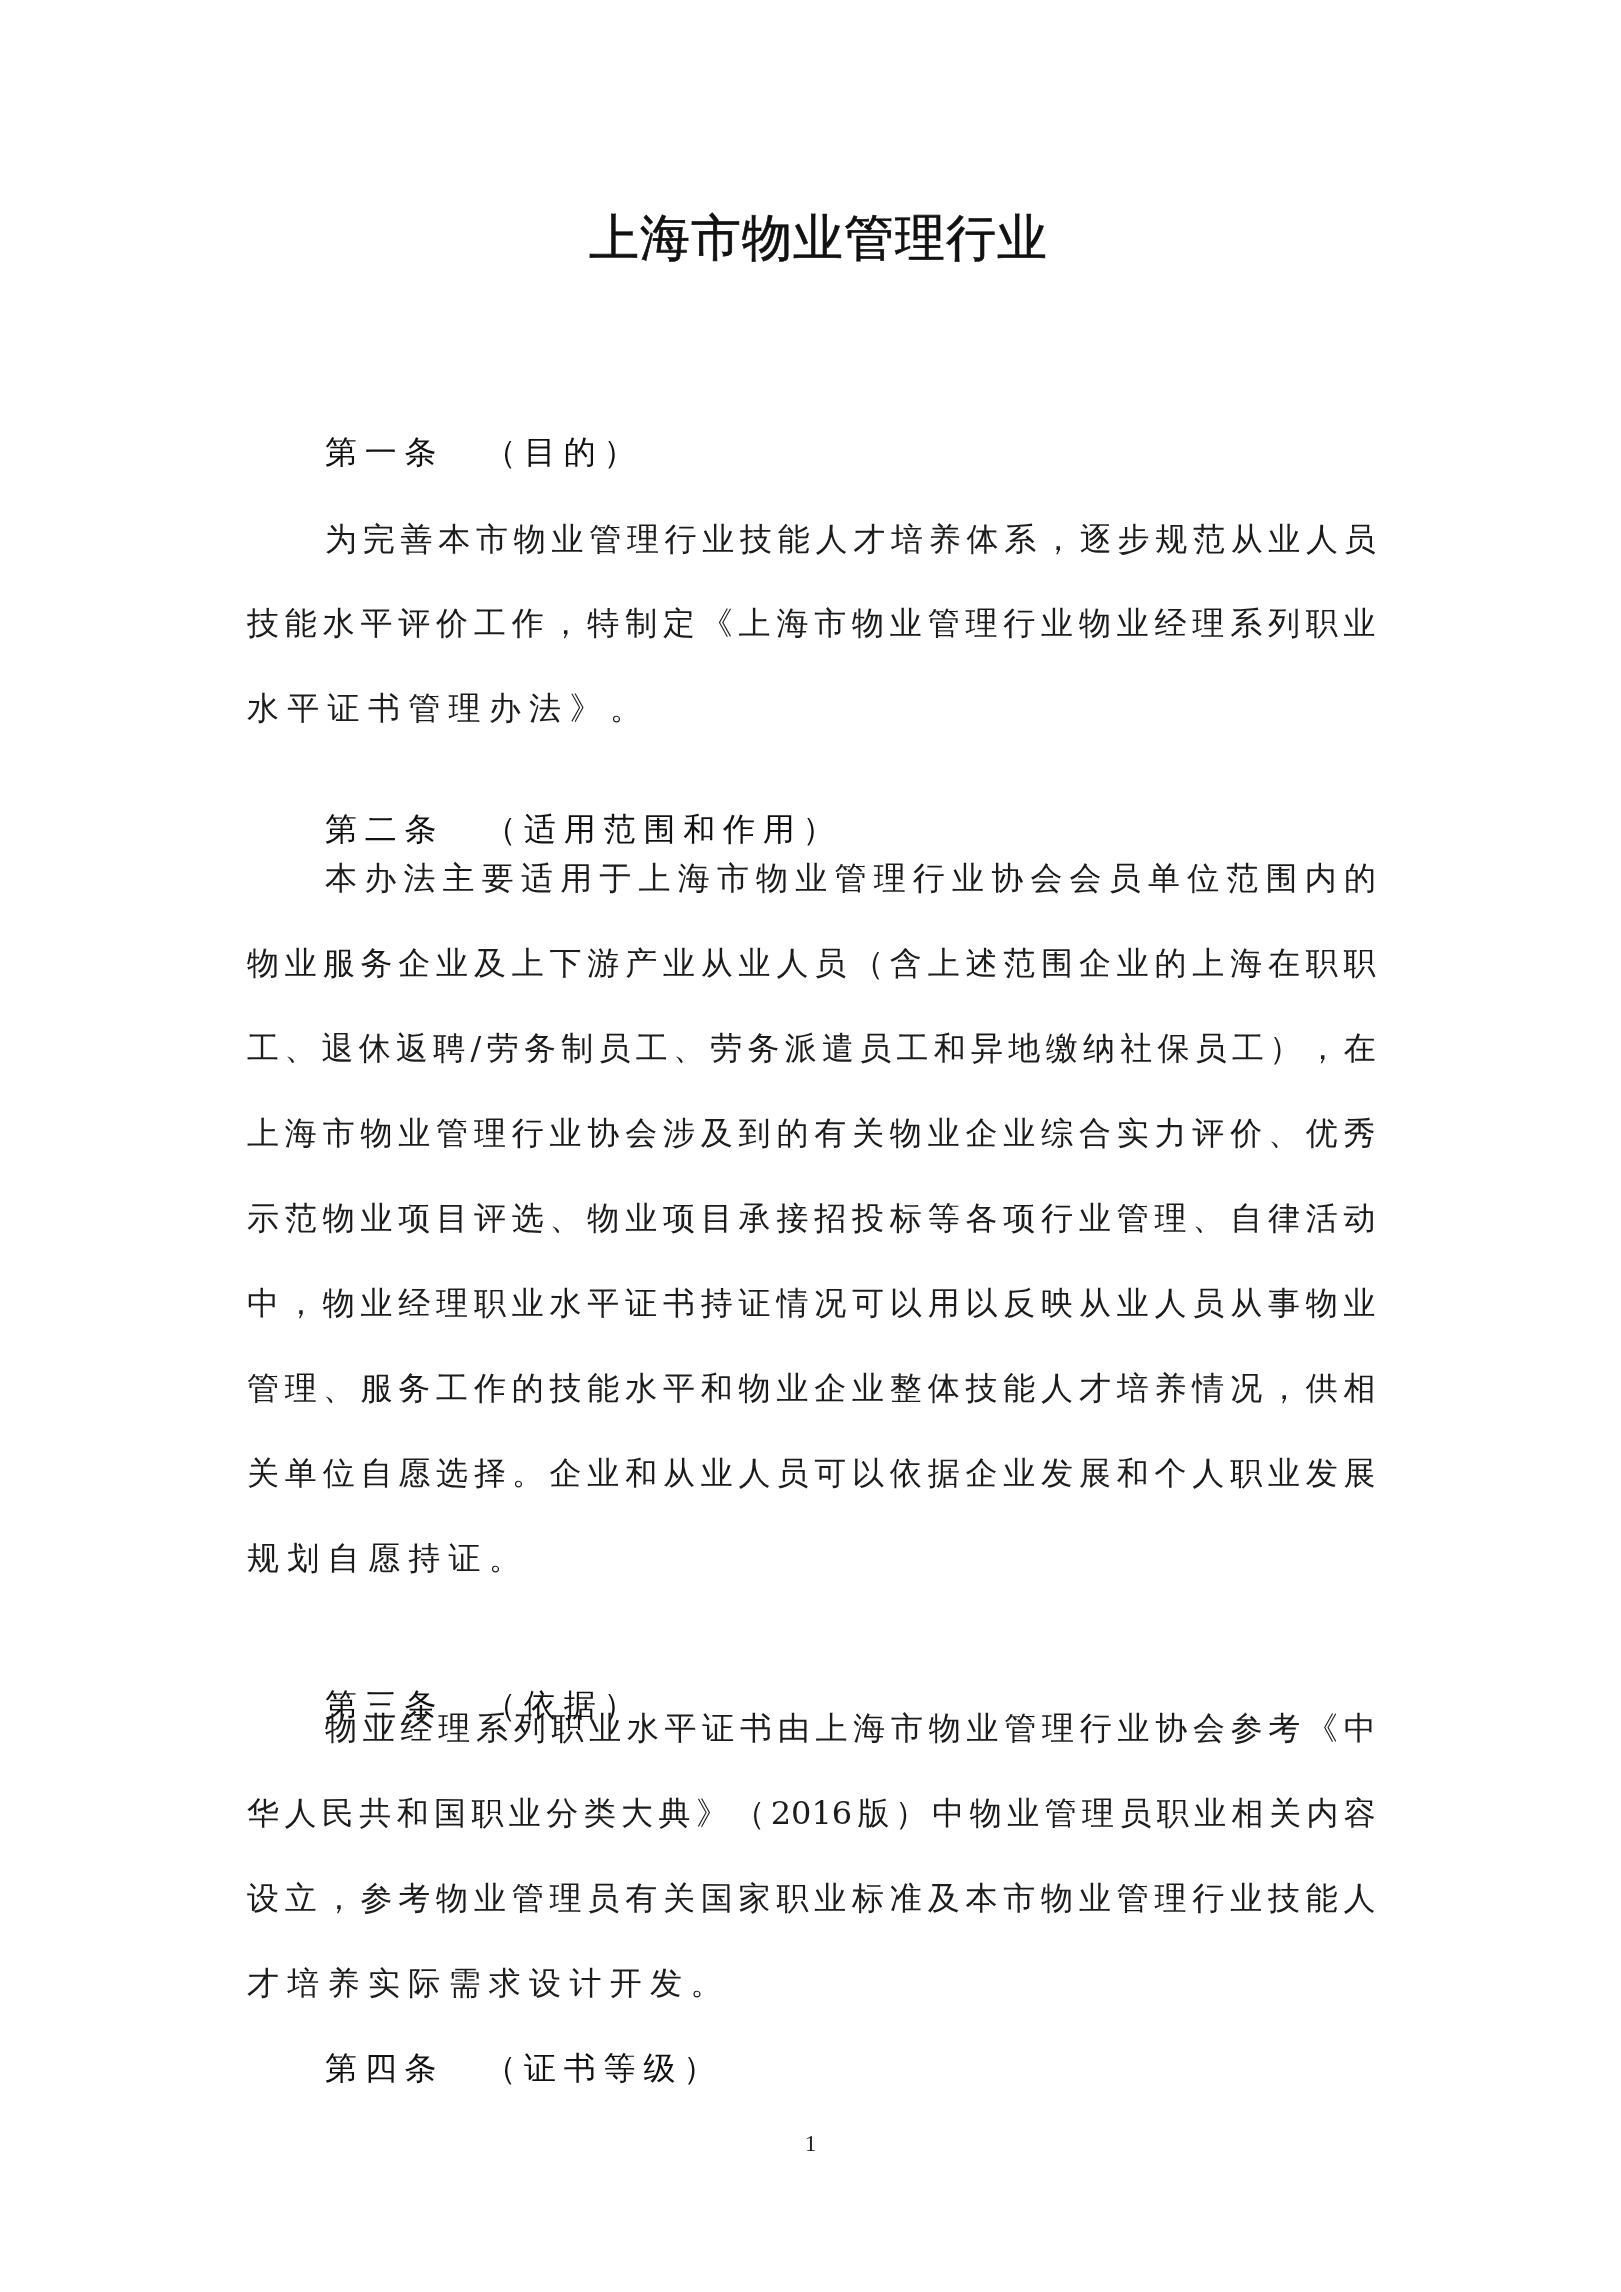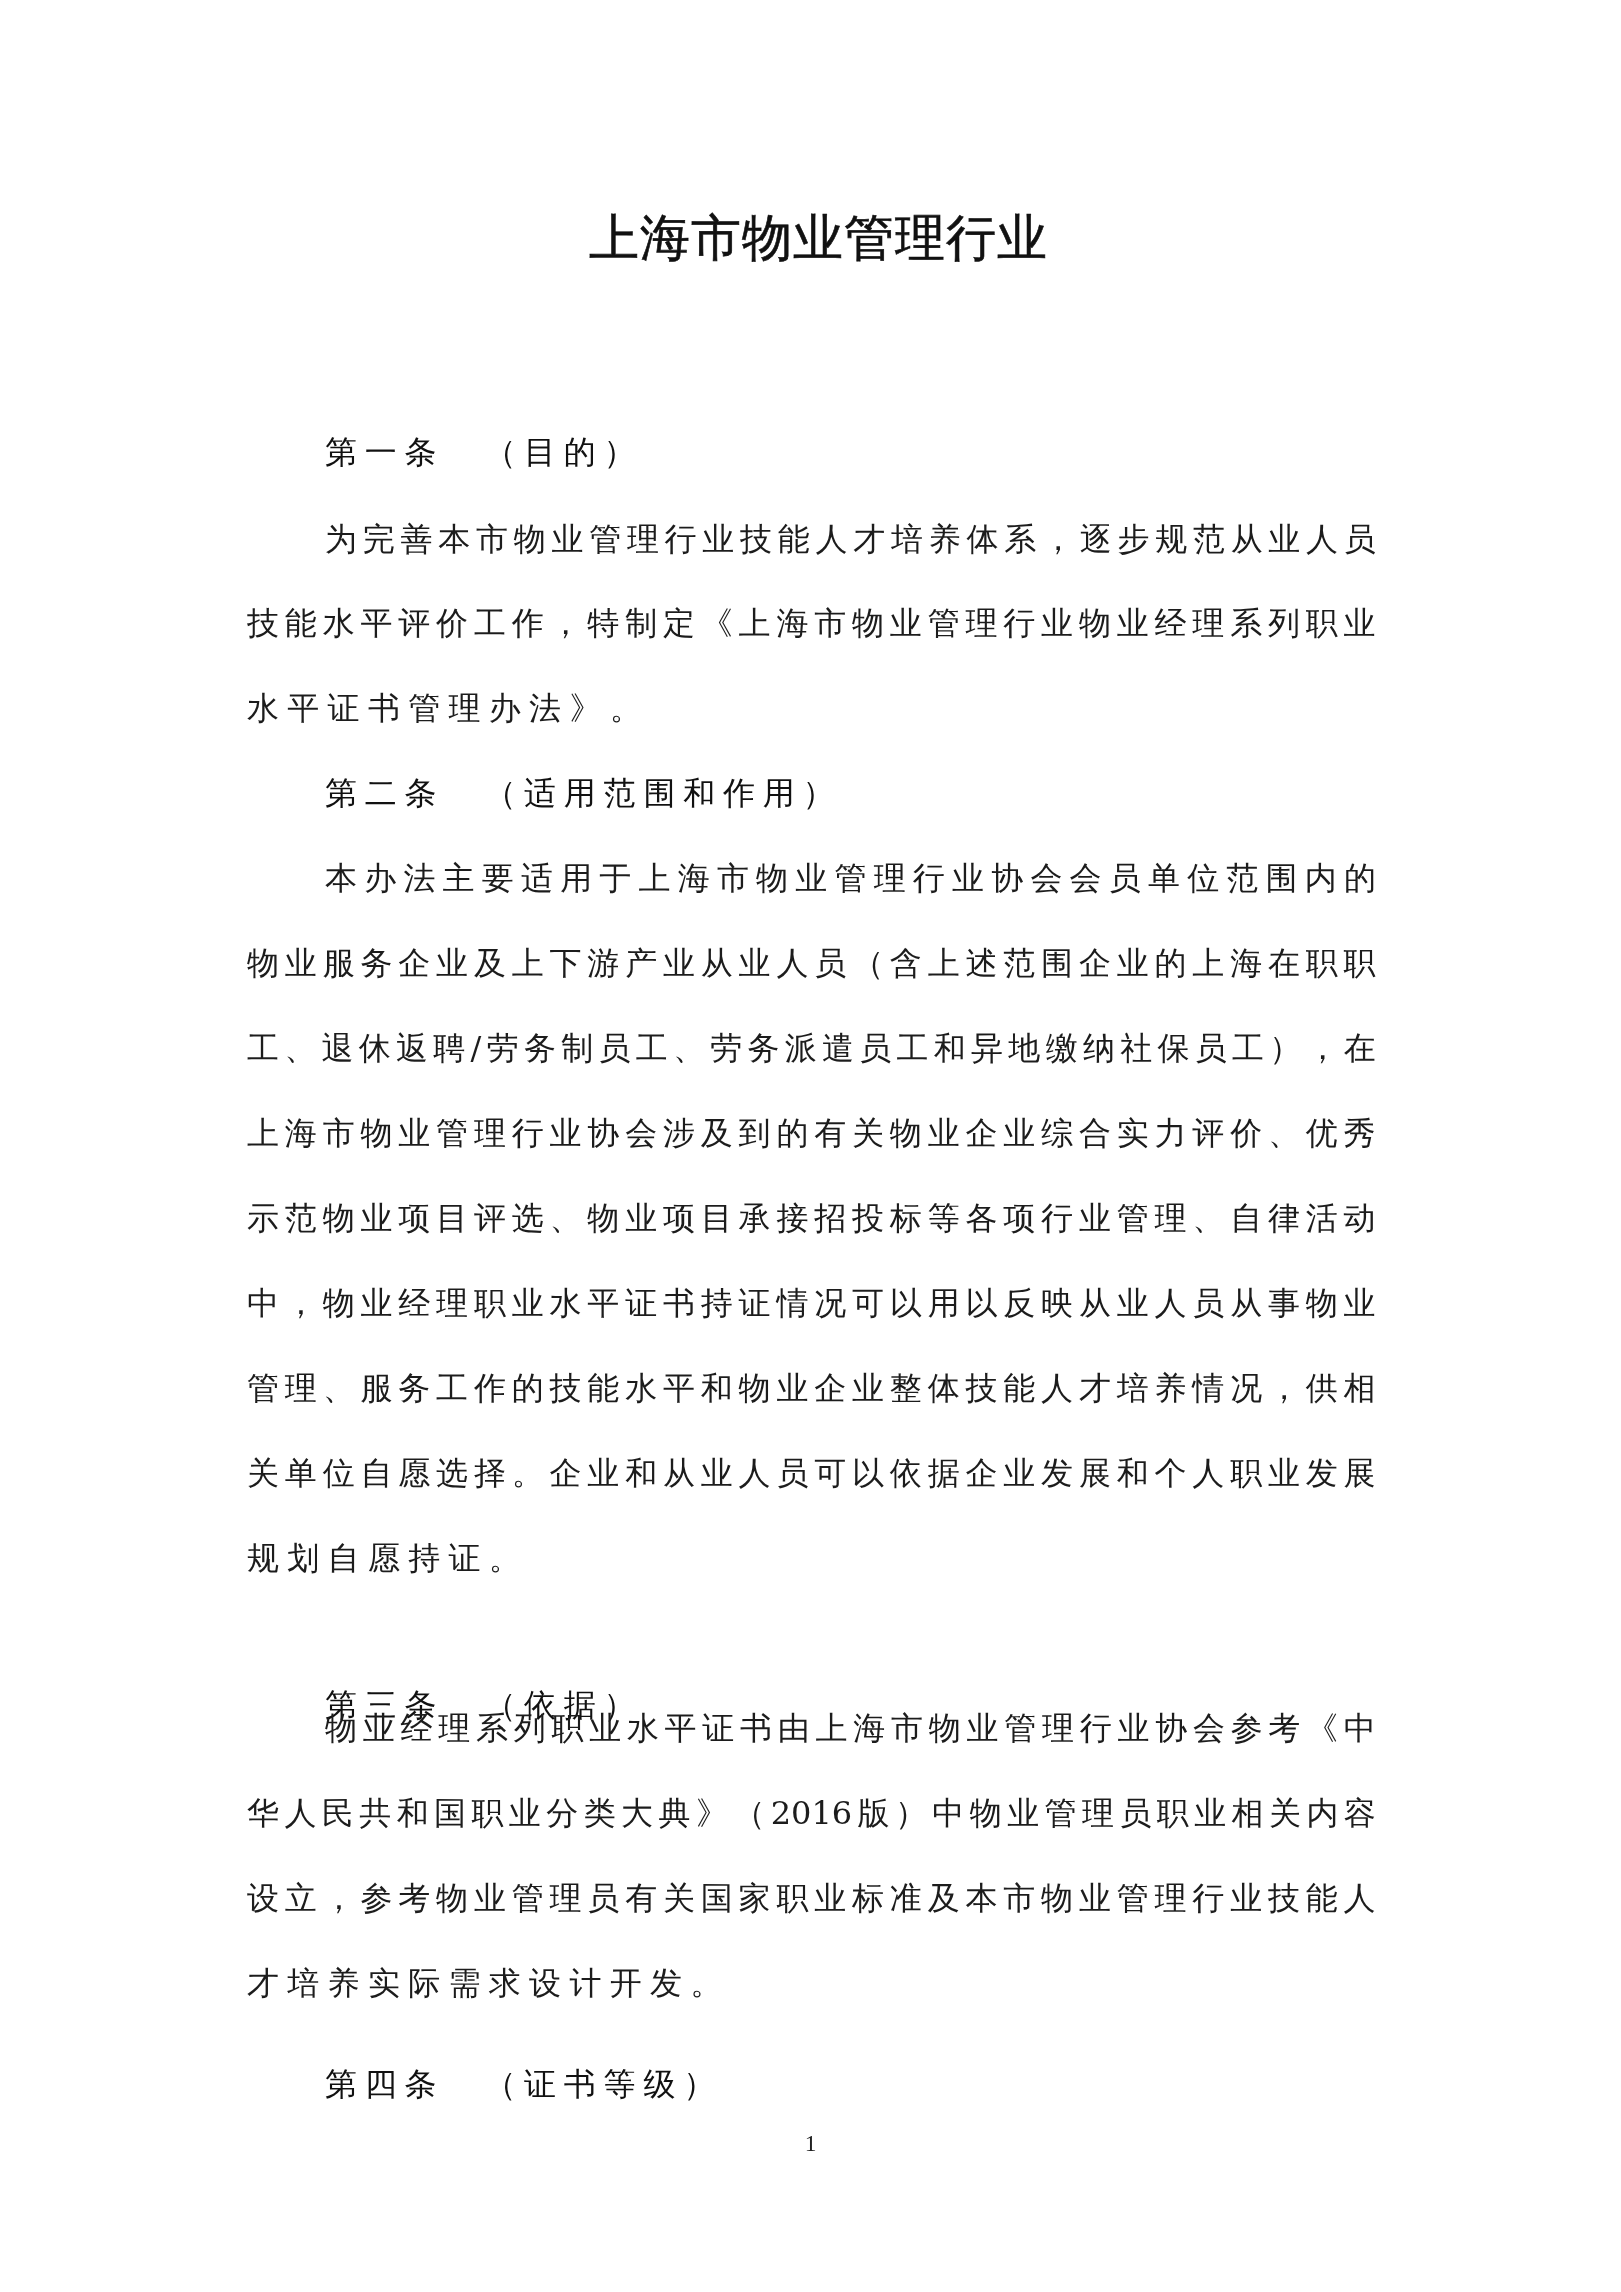--- a/index.html
+++ b/index.html
@@ -108,21 +108,21 @@
         <span>平</span>
         <span>证</span>
         <span>书</span>
         <span>管</span>
         <span>理</span>
         <span>办</span>
         <span>法</span>
         <span>》</span>
         <span>。</span>
       </div>
-      <div class="heading" style="top: 772px;">第二条　（适用范围和作用）</div>
+      <div class="heading" style="top: 808px;">第二条　（适用范围和作用）</div>
       <div class="line indent" style="top: 857px;">
         <span>本</span>
         <span>办</span>
         <span>法</span>
         <span>主</span>
         <span>要</span>
         <span>适</span>
         <span>用</span>
         <span>于</span>
         <span>上</span>
@@ -480,18 +480,18 @@
         <span>实</span>
         <span>际</span>
         <span>需</span>
         <span>求</span>
         <span>设</span>
         <span>计</span>
         <span>开</span>
         <span>发</span>
         <span>。</span>
       </div>
-      <div class="heading" style="top: 2047px; margin-top: 16px;">第四条　（证书等级）</div>
+      <div class="heading" style="top: 2047px;">第四条　（证书等级）</div>
     </div>
 
   <div class="pagenum">1</div>
 </div>
 
 
 </body></html>

